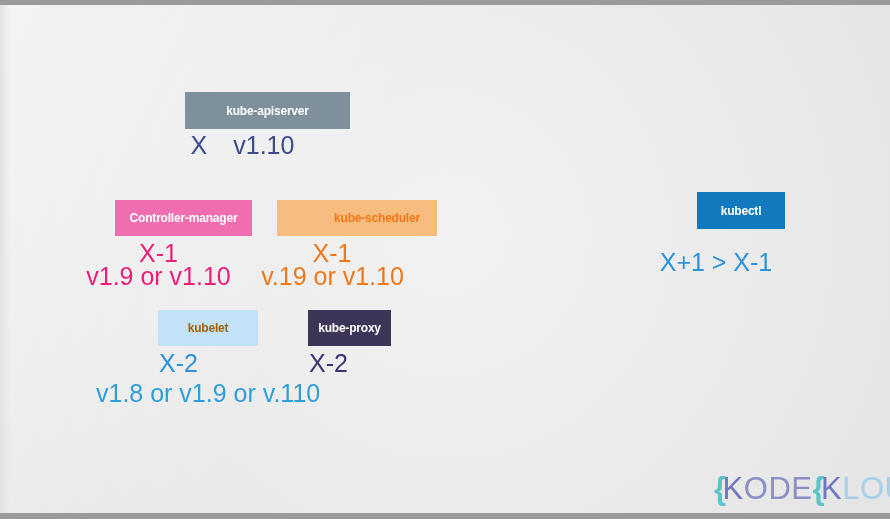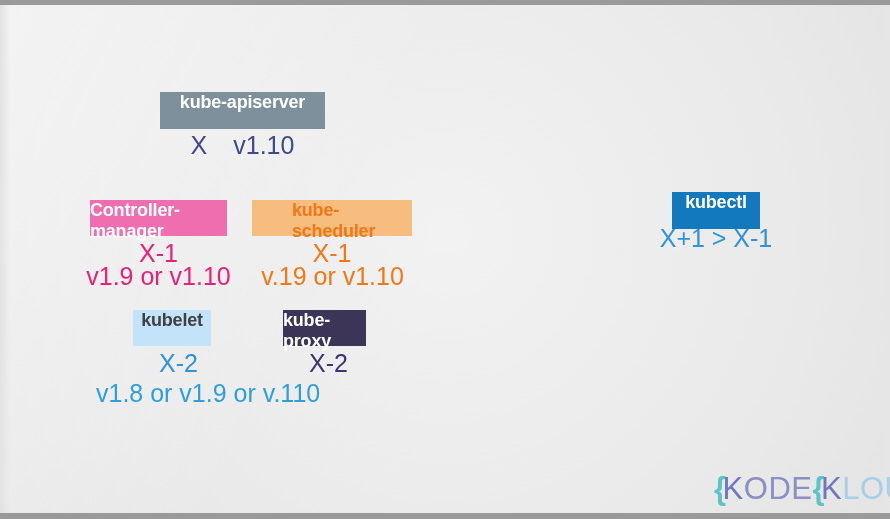--- a/index.html
+++ b/index.html
@@ -44,25 +44,27 @@
   #right-edge {
     position: absolute;
     right: 0; top: 5px;
     width: 10px; height: 508px;
     background: linear-gradient(to left, #e6e6e6, rgba(230,230,230,0));
   }
 
   .node-box {
     position: absolute;
     display: flex;
+    align-items: center;
     justify-content: center;
     font-weight: bold;
-    font-size: 18px;
+    font-size: 12px;
     letter-spacing: -0.2px;
     box-sizing: border-box;
+    margin-left: 25px;
   }
 
   .ver-line {
     position: absolute;
     text-align: center;
     font-size: 25px;
     white-space: nowrap;
   }
 
   
@@ -112,23 +114,23 @@
   }
   #ks-versions {
     left: 230px; top: 262px;
     width: 205px;
     color: #f07818;
   }
 
   
   #box-kubelet {
     left: 133px; top: 310px;
-    width: 78px; height: 36px;
+    width: 100px; height: 36px;
     background: #c3e3fa;
-    color: #404040;
+    color: #a16207;
   }
   #kubelet-x {
     left: 133px; top: 349px;
     width: 91px;
     color: #2e93d8;
   }
   #kubelet-versions {
     left: 96px; top: 379px;
     width: 165px;
     color: #2e9fd8;
@@ -153,21 +155,21 @@
   }
 
   
   #box-kubectl {
     left: 672px; top: 192px;
     width: 88px; height: 37px;
     background: #1279be;
     color: #ffffff;
   }
   #kubectl-version {
-    left: 657px; top: 224px;
+    left: 657px; top: 248px;
     width: 118px;
     color: #2e93d8;
     text-align: center;
   }
 
   
   #logo {
     position: absolute;
     left: 714px; top: 470px;
     height: 38px;

